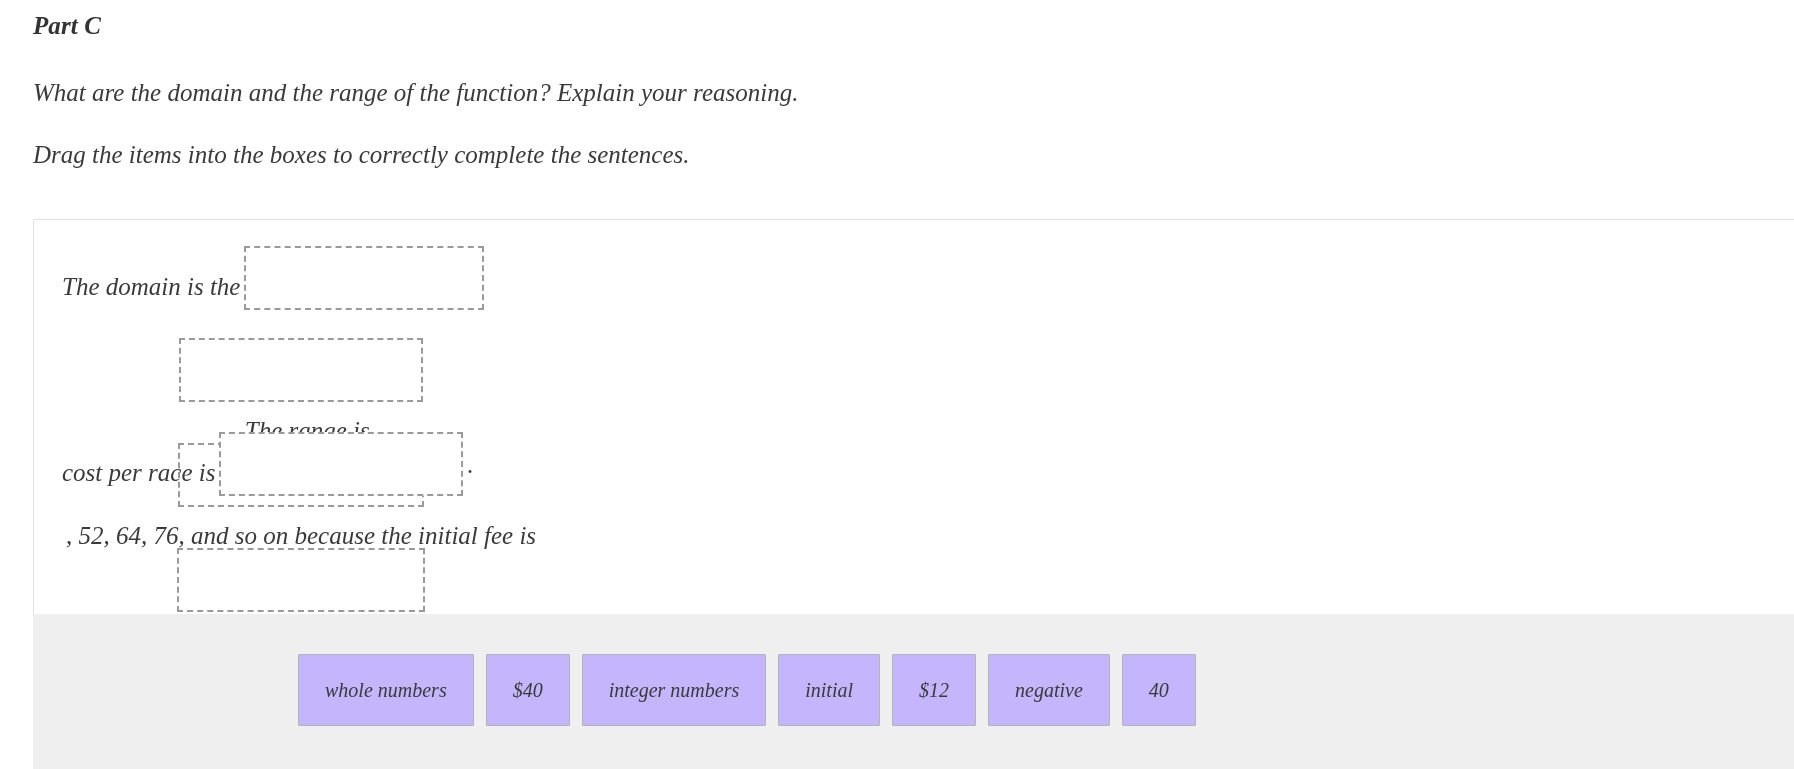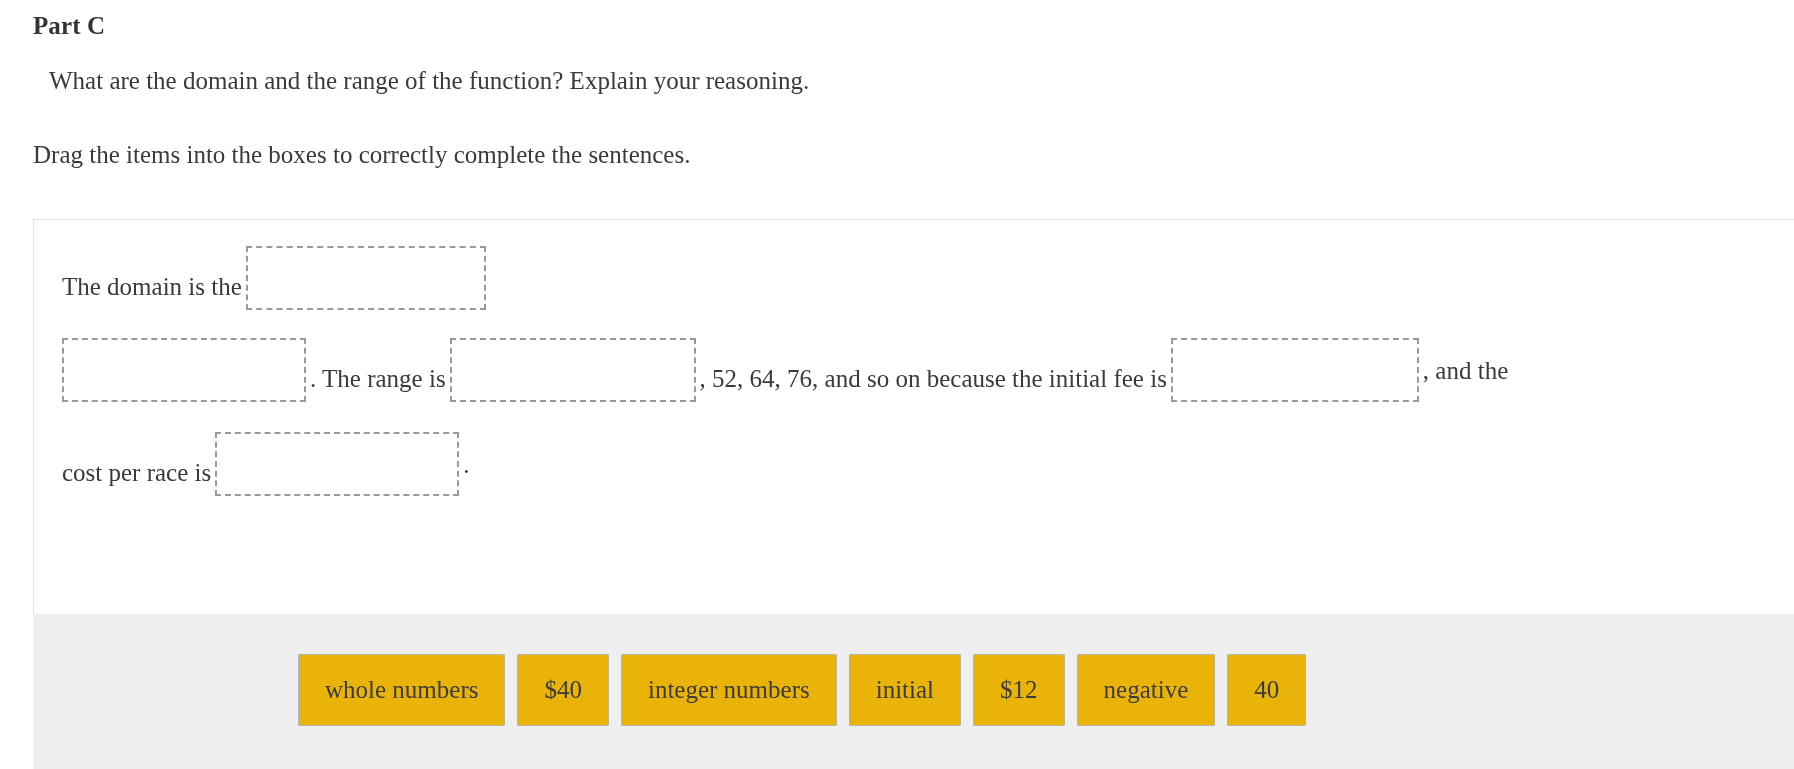--- a/index.html
+++ b/index.html
@@ -13,40 +13,41 @@
     font-family: "Liberation Serif", "DejaVu Serif", serif;
     color: #2b2b2b;
     overflow: hidden;
   }
 
   .page {
     position: relative;
     width: 1612px;
     height: 769px;
     box-sizing: border-box;
+    font-style: italic;
   }
 
   .part-title {
     position: absolute;
     left: 33px;
     top: 12px;
     font-size: 25px;
     font-weight: bold;
     color: #333333;
     letter-spacing: 0.1px;
   }
 
   .prompt-line {
     position: absolute;
     left: 33px;
     font-size: 25px;
     color: #3a3a3a;
     white-space: nowrap;
   }
-  .prompt-1 { top: 67px; margin-left: 16px; }
+  .prompt-1 { top: 79px; }
   .prompt-2 { top: 141px; }
 
   
   .answer-panel {
     position: absolute;
     left: 33px;
     top: 219px;
     width: 1761px;
     height: 550px;
     border: 1px solid #e2e2e2;
@@ -68,21 +69,21 @@
   .line {
     position: absolute;
     display: flex;
     align-items: center;
     font-size: 25px;
     color: #3a3a3a;
     white-space: nowrap;
     line-height: 1;
   }
   .line-1 { left: 28px; top: 26px; }
-  .line-2 { left: 28px; top: 118px; }
+  .line-2 { left: 28px; top: 118px; flex-direction: column; }
   .line-3 { left: 28px; top: 212px; }
 
   .txt { display: inline-block; }
 
   .dropzone {
     display: inline-block;
     border: 2px dashed #9a9a9a;
     background: #ffffff;
     box-sizing: border-box;
     height: 64px;
@@ -109,30 +110,30 @@
   .tray-items {
     position: absolute;
     left: 265px;
     top: 40px;
     display: flex;
     align-items: stretch;
     gap: 12px;
   }
 
   .tile {
-    background: #eab308;
+    background: #c4b5fd;
     border: 1px solid #b4b4b4;
     box-sizing: border-box;
     height: 72px;
     min-width: 66px;
     padding: 0 26px;
     display: flex;
     align-items: center;
     justify-content: center;
-    font-size: 25px;
+    font-size: 20px;
     color: #3a3a3a;
     white-space: nowrap;
     cursor: move;
     border-radius: 1px;
   }
 </style>
 </head>
 <body>
 
 <div class="page">

